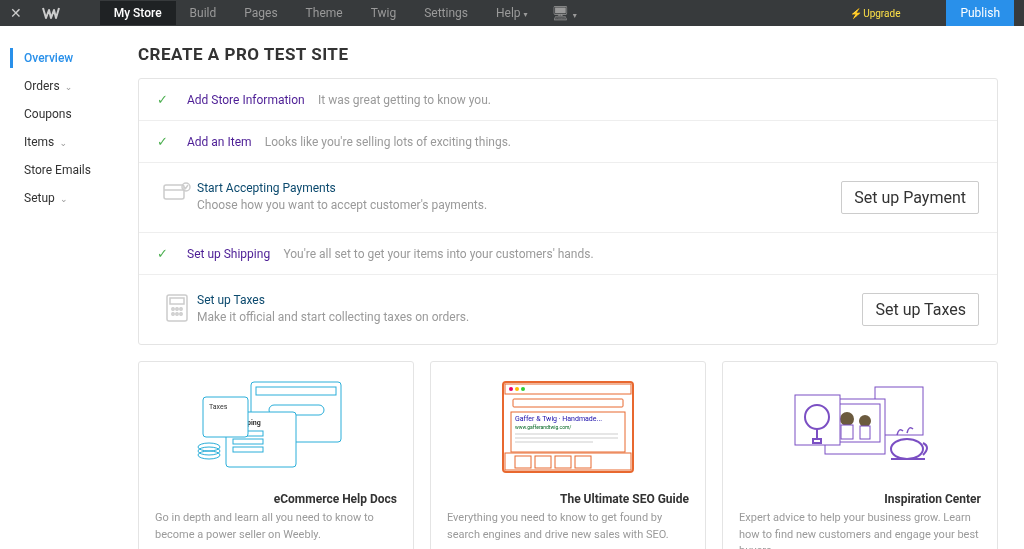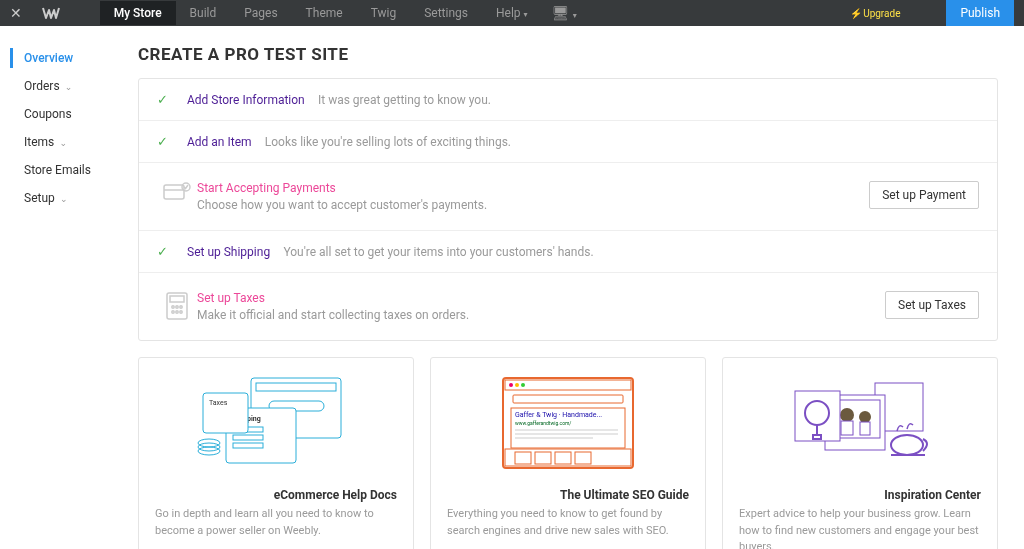--- a/index.html
+++ b/index.html
@@ -22,27 +22,27 @@
 .side-item .chev{font-size:9px;margin-left:3px;color:#999;}
 .main{flex:1;padding:18px 20px 30px 0;max-width:880px;}
 h1{font-size:17px;font-weight:700;letter-spacing:0.5px;margin-bottom:14px;}
 .subtitle{font-size:12px;color:#555;margin-bottom:14px;}
 .steps{border:1px solid #e4e4e4;border-radius:3px;}
 .step{display:flex;align-items:center;padding:13px 18px;border-bottom:1px solid #eee;position:relative;}
 .step:last-child{border-bottom:none;}
 .step .check{color:#4caf50;width:30px;font-size:13px;}
 .step .iconslot{width:40px;display:flex;align-items:center;justify-content:center;}
 .step .texts{flex:1;}
-.step .title{color:#ec4899;font-size:12px;}
+.step .title{color:#0c4a6e;font-size:12px;}
 .step .title.done{color:#4c1d95;}
 .step .desc{color:#9a9a9a;font-size:12px;margin-left:10px;}
 .step.big{align-items:flex-start;padding:18px;}
 .step.big .title{display:block;margin-bottom:3px;}
 .step.big .desc{margin-left:0;display:block;}
-.step .btn{border:1px solid #ccc;background:#fff;color:#333;font-size:12px;padding:6px 12px;border-radius:2px;cursor:pointer;}
+.step .btn{border:1px solid #ccc;background:#fff;color:#333;font-size:16px;padding:6px 12px;border-radius:2px;cursor:pointer;}
 .svgicon{stroke:#ccc;fill:none;stroke-width:1.5;}
 .cards{display:flex;gap:16px;margin-top:16px;}
 .card{flex:1;border:1px solid #e4e4e4;border-radius:3px;padding:10px 16px 18px;}
 .card .img{height:110px;display:flex;align-items:center;justify-content:center;margin-bottom:10px;}
 .card .ctitle{font-size:12px;font-weight:700;margin-bottom:4px;text-align:right;}
 .card .cdesc{font-size:11px;color:#9a9a9a;line-height:1.5;}
 
 .art1 rect{fill:#fff;stroke:#2aaed9;}
 .art2 rect{fill:#fff;stroke:#e8682f;}
 .art3 rect{fill:#fff;stroke:#7b4fc3;}

